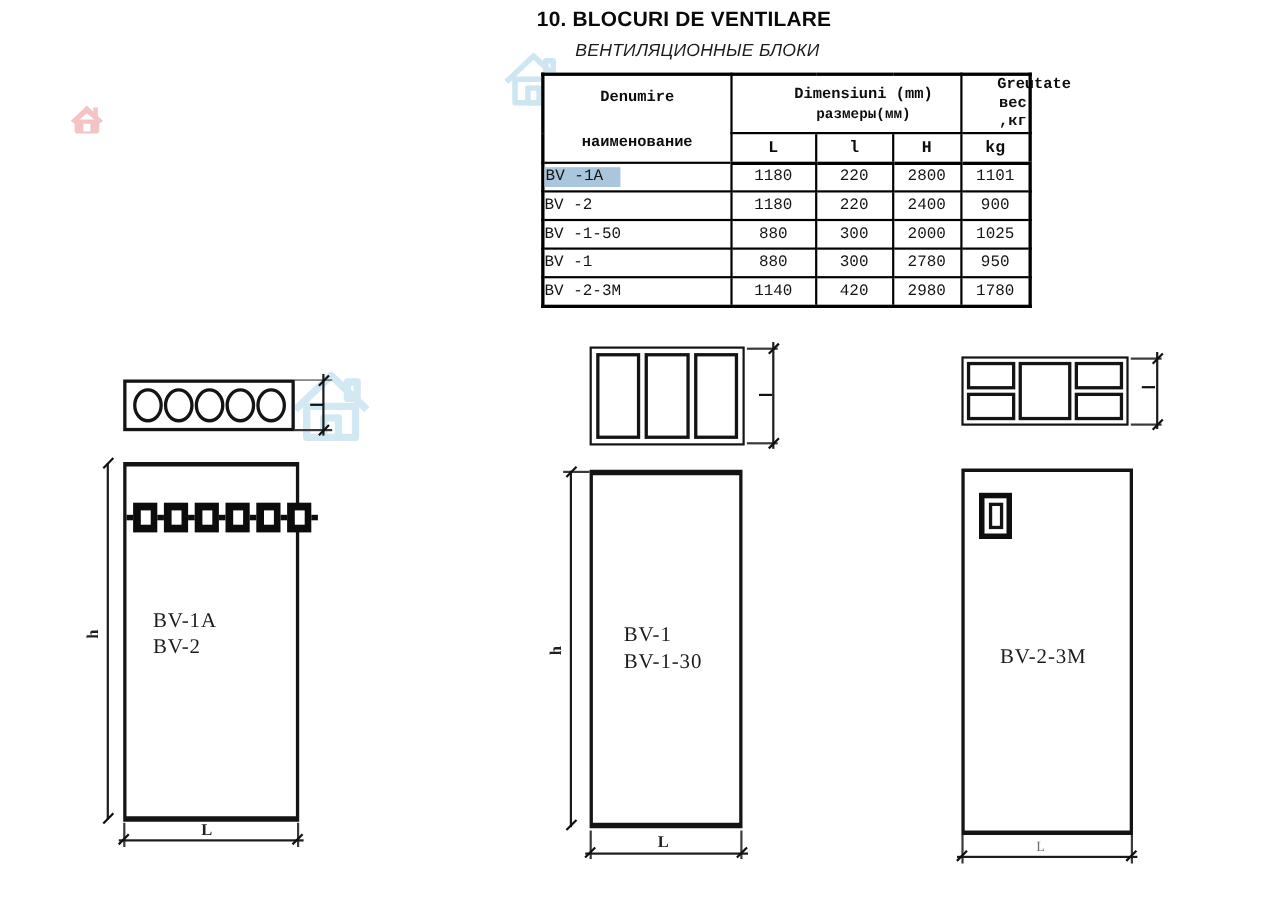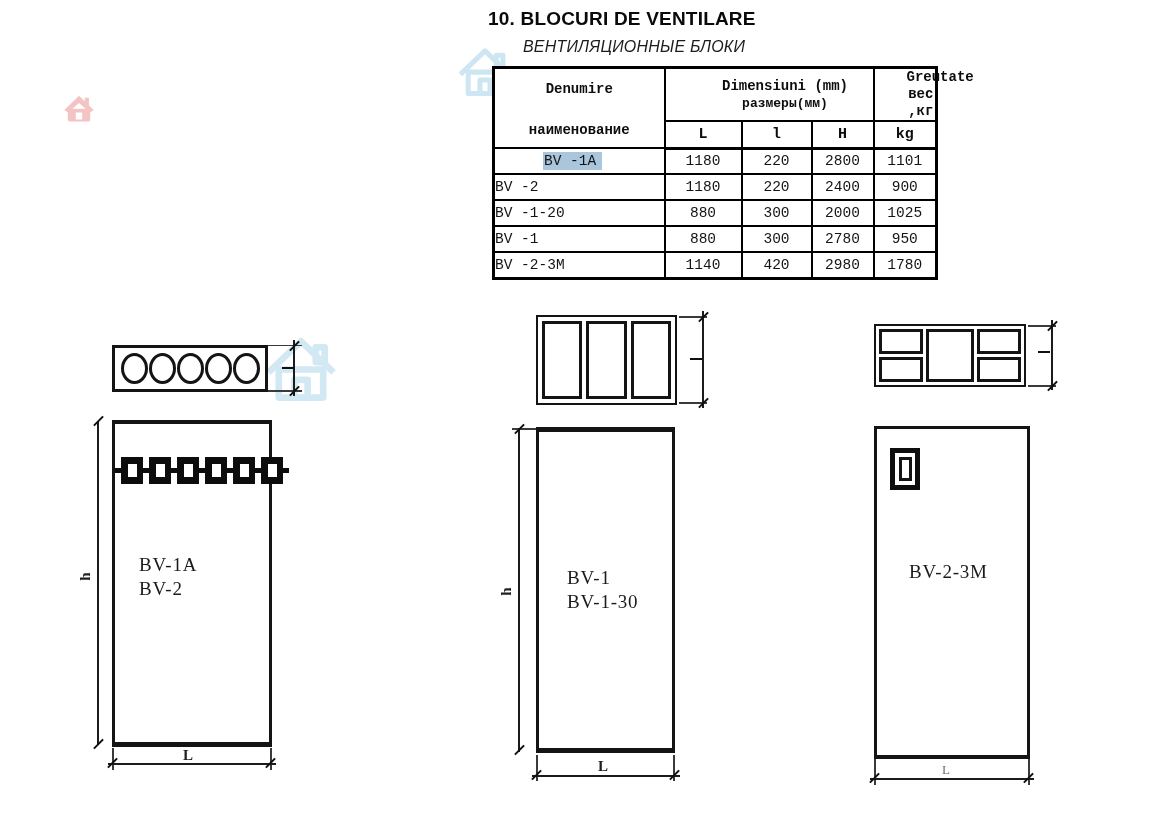--- a/index.html
+++ b/index.html
@@ -21,21 +21,21 @@
     border:3px solid #000; background:#fff;
   }
   #spec-table th, #spec-table td { border:2px solid #000; padding:0;font-family:Liberation Mono, monospace; }
   #spec-table thead .subrow th { border-bottom:3px solid #000; }
   .hdr-2line { font-weight:bold; font-size:14px; line-height:17px; text-align:center;padding-left:32px; }
   .hdr-2line .small { font-size:13px; }
   .name-head { height:69px; display:flex; flex-direction:column; justify-content:space-between; padding:7px 0 5px 0; font-weight:bold; font-size:14px; text-align:center; }
   .sub-th { font-weight:bold; font-size:15px; text-align:center; height:27px; }
   .data-row td { height:26px; font-size:14.5px; text-align:center; color:#141414; }
   .data-row td.name-cell { text-align:left; padding-left:8px; }
-  .name-span.selected { background:var(--hl, #a9c6dc); padding:1px 6px 1px 1px;margin-left:48px; }
+  .name-span.selected { background:var(--hl, #a9c6dc); padding:1px 16px 1px 1px; }
 
   
   .rect  { position:absolute; border:3px solid #141414; background:#fff; }
   .lineh { position:absolute; height:2px; background:#1b1b1b; }
   .linev { position:absolute; width:2px; background:#1b1b1b; }
   .ext   { position:absolute; height:1.5px; background:#3a3a3a; }
   .extv  { position:absolute; width:1.5px; background:#3a3a3a; }
   .tick  { position:absolute; width:13px; height:2px; background:#101010; transform:rotate(-45deg); }
   .dash  { position:absolute; width:12px; height:2px; background:#101010; }
   .serif-label { position:absolute; font-family:"Liberation Serif","DejaVu Serif",serif; font-size:19px; letter-spacing:.8px; color:#1b1b1b; line-height:24px; }
@@ -149,21 +149,21 @@
         <td>1101</td>
       </tr>
       <tr class="data-row">
         <td class="name-cell"><span class="name-span">BV -2</span></td>
         <td>1180</td>
         <td>220</td>
         <td>2400</td>
         <td>900</td>
       </tr>
       <tr class="data-row">
-        <td class="name-cell"><span class="name-span">BV -1-20</span></td>
+        <td class="name-cell"><span class="name-span">BV -1-50</span></td>
         <td>880</td>
         <td>300</td>
         <td>2000</td>
         <td>1025</td>
       </tr>
       <tr class="data-row">
         <td class="name-cell"><span class="name-span">BV -1</span></td>
         <td>880</td>
         <td>300</td>
         <td>2780</td>
@@ -291,21 +291,21 @@
     <div class="linev" style="left:1051px; top:320px; height:70px;"></div>
     <div class="tick" style="left:1045.5px; top:325px;"></div>
     <div class="tick" style="left:1045.5px; top:385px;"></div>
     <div class="dash" style="left:1038px; top:351px;"></div>
 
     <div class="rect" style="left:874px; top:426px; width:156px; height:333px; border-width:3px 3px 4px 3px;">
       <div class="opening-outer" style="left:13px; top:19px;">
         <div class="opening-inner"></div>
       </div>
     </div>
-    <div class="serif-label" style="left:909px; top:560px;">BV-2-3M</div>
+    <div class="serif-label" style="left:909px; top:586px;">BV-2-3M</div>
 
     <div class="extv" style="left:874px; top:759px; height:26px;"></div>
     <div class="extv" style="left:1028px; top:759px; height:26px;"></div>
     <div class="lineh" style="left:870px; top:778px; width:164px;"></div>
     <div class="tick" style="left:868px; top:777px;"></div>
     <div class="tick" style="left:1022px; top:777px;"></div>
     <div class="dim-letter faint" style="left:942px; top:762px;">L</div>
   </div>
 
 </div>

